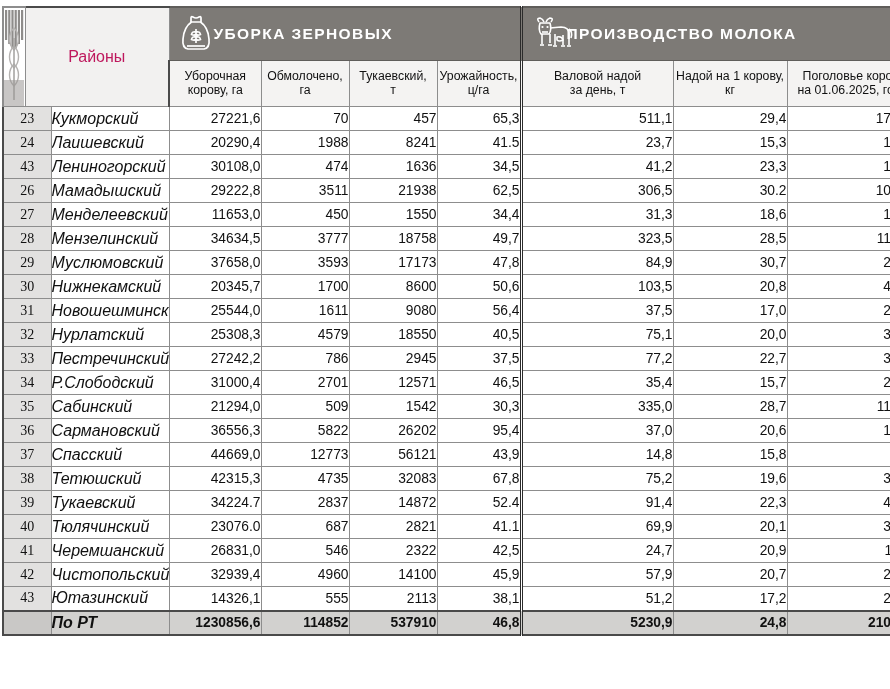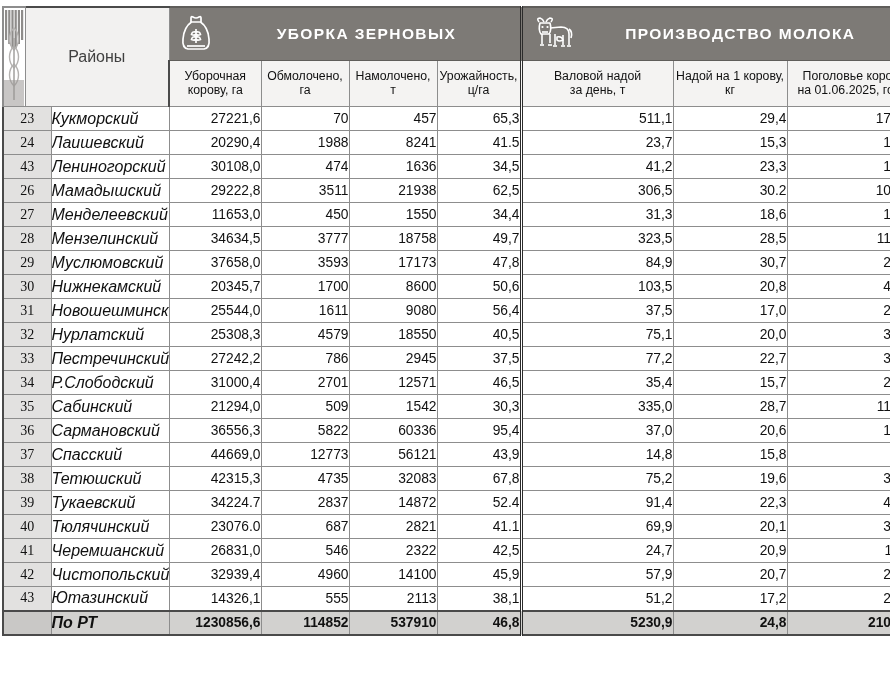--- a/index.html
+++ b/index.html
@@ -43,21 +43,21 @@
     font-size: 15.5px;
     letter-spacing: 1.4px;
     text-align: center;
     vertical-align: middle;
     border-color: #5f5d5a !important;
     white-space: nowrap;
   }
   .band-inner {
     display: flex;
     align-items: center;
-    justify-content: center;
+    justify-content: flex-start;
     height: 100%;
     position: relative;
   }
   .band-icon {
     position: absolute;
     left: 8px;
     top: 50%;
     transform: translateY(-50%);
     display: block;
   }
@@ -79,21 +79,21 @@
     height: 100%;
     display: block;
   }
 
   
   .districts-head {
     background: #f2f1f0;
     text-align: center;
     vertical-align: middle;
     font-size: 16px;
-    color: #404040;
+    color: #be185d;
   }
 
   
   .subhead {
     background: #f4f3f2;
     text-align: center;
     vertical-align: middle;
     font-size: 12.3px;
     line-height: 1.12;
     color: #111;
@@ -259,21 +259,21 @@
       <tr>
         <td class="subhead" style="height:44px">
           <span>Уборочная</span><br>
           <span>корову, га</span>
         </td>
         <td class="subhead">
           <span>Обмолочено,</span><br>
           <span>га</span>
         </td>
         <td class="subhead">
-          <span>Намолочено,</span><br>
+          <span>Тукаевский,</span><br>
           <span>т</span>
         </td>
         <td class="subhead sep-left">
           <span>Урожайность,</span><br>
           <span>ц/га</span>
         </td>
         <td class="subhead">
           <span>Валовой надой</span><br>
           <span>за день, т</span>
         </td>
@@ -428,21 +428,21 @@
           <td class="num sep-left">30,3</td>
           <td class="num">335,0</td>
           <td class="num">28,7</td>
           <td class="num">11659</td>
         </tr>
         <tr>
           <td class="rownum" colspan="2">36</td>
           <td class="district">Сармановский</td>
           <td class="num">36556,3</td>
           <td class="num">5822</td>
-          <td class="num">60336</td>
+          <td class="num">26202</td>
           <td class="num sep-left">95,4</td>
           <td class="num">37,0</td>
           <td class="num">20,6</td>
           <td class="num">1792</td>
         </tr>
         <tr>
           <td class="rownum" colspan="2">37</td>
           <td class="district">Спасский</td>
           <td class="num">44669,0</td>
           <td class="num">12773</td>

